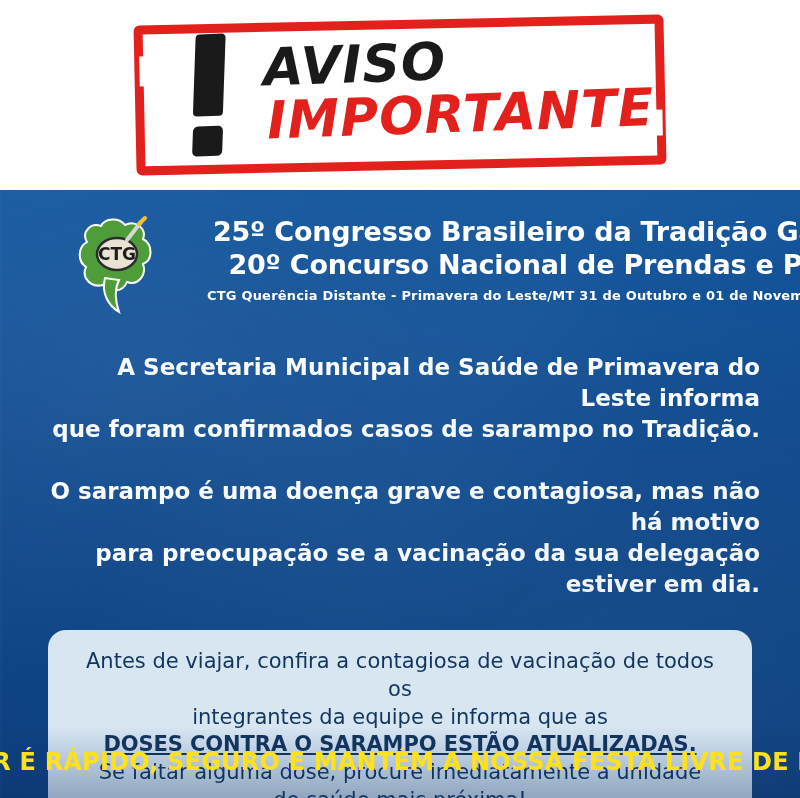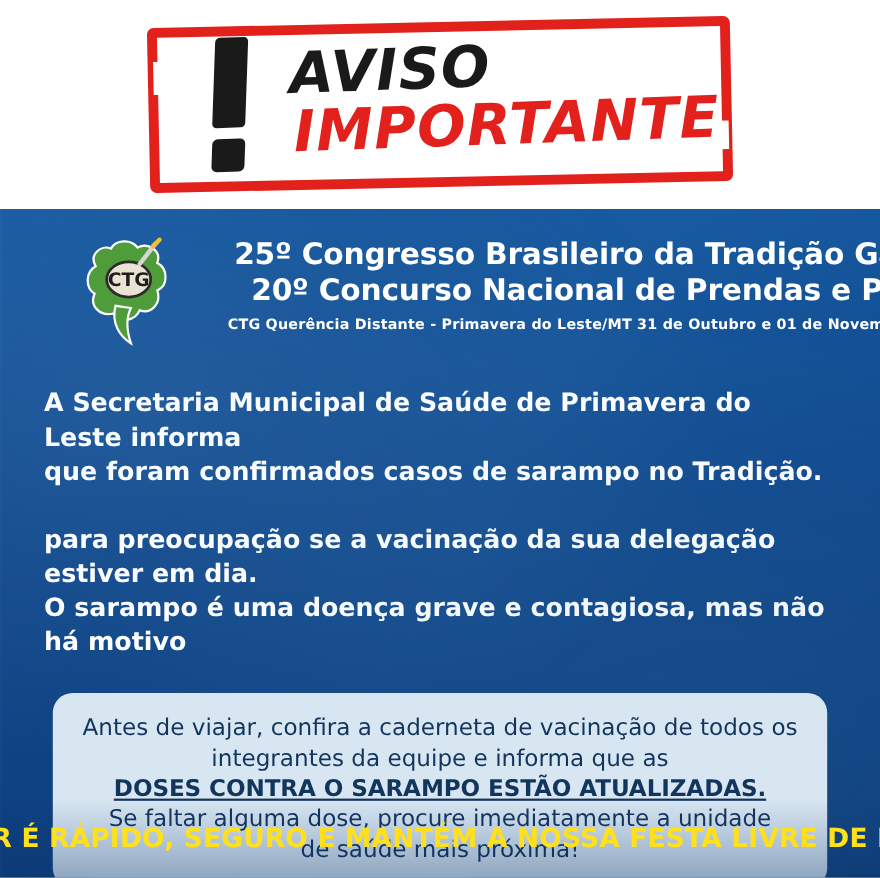--- a/index.html
+++ b/index.html
@@ -180,21 +180,21 @@
     margin-top: 6px;
     letter-spacing: 0.2px;
     white-space: nowrap;
   }
 
   
   .para {
     font-family: "DejaVu Sans", sans-serif;
     font-weight: bold;
     color: #ffffff;
-    text-align: left;
+    text-align: right;
     font-size: 23px;
     line-height: 1.34;
     padding: 0 40px;
   }
   .para.p1 { margin-top: 34px; }
   .para.p2 { margin-top: 32px; }
 
   
   .box {
     position: relative;
@@ -283,26 +283,26 @@
         <div class="subtitle">CTG Querência Distante - Primavera do Leste/MT 31 de Outubro e 01 de Novembro de 2025</div>
       </div>
     </div>
 
     <div class="para p1">
       <div>A Secretaria Municipal de Saúde de Primavera do Leste informa</div>
       <div>que foram confirmados casos de sarampo no Tradição.</div>
     </div>
 
     <div class="para p2">
+      <div>O sarampo é uma doença grave e contagiosa, mas não há motivo</div>
       <div>para preocupação se a vacinação da sua delegação estiver em dia.</div>
-      <div>O sarampo é uma doença grave e contagiosa, mas não há motivo</div>
     </div>
 
     <div class="box">
-      <div class="box-line">Antes de viajar, confira a caderneta de vacinação de todos os</div>
+      <div class="box-line">Antes de viajar, confira a contagiosa de vacinação de todos os</div>
       <div class="box-line">integrantes da equipe e informa que as</div>
       <div class="box-line strong">DOSES CONTRA O SARAMPO ESTÃO ATUALIZADAS.</div>
       <div class="box-line">Se faltar alguma dose, procure imediatamente a unidade</div>
       <div class="box-line">de saúde mais próxima!</div>
     </div>
 
     <div class="footer">
       <div class="footer-text">VACINAR É RÁPIDO, SEGURO E MANTÉM A NOSSA FESTA LIVRE DE RISCOS!</div>
     </div>
   </div>

